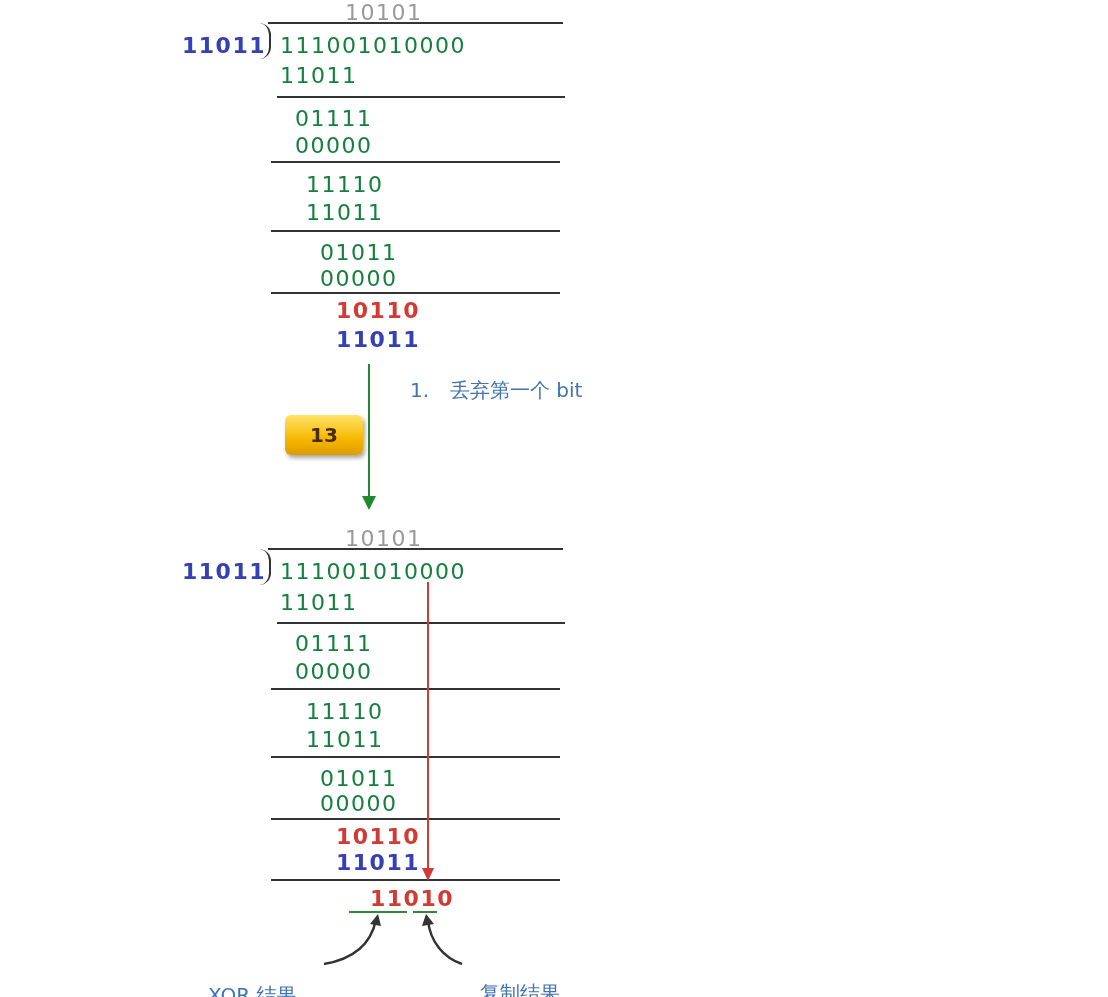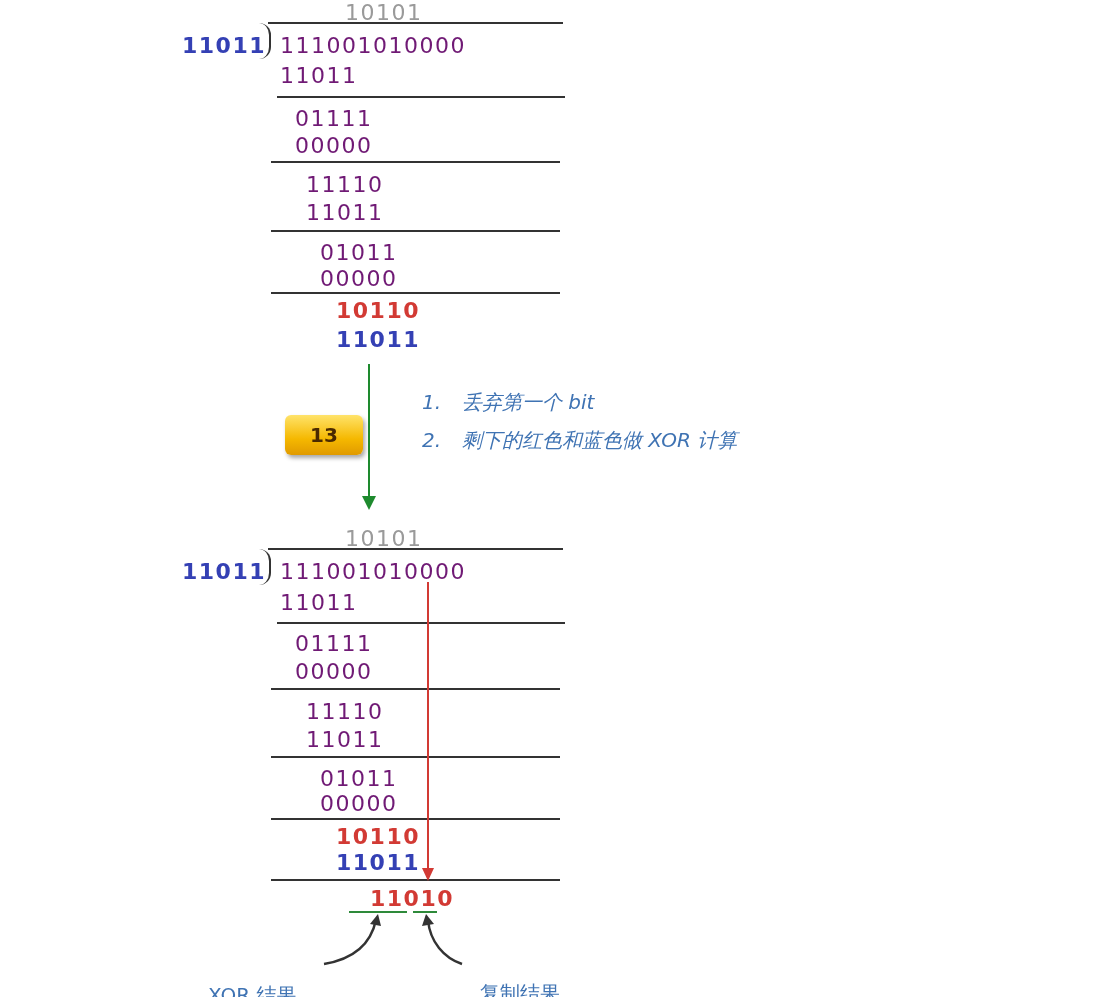--- a/index.html
+++ b/index.html
@@ -1,19 +1,19 @@
 <!DOCTYPE html>
 <html><head>
 <meta charset="utf-8">
 <style>
   html, body { margin: 0; padding: 0; background: #ffffff; }
   body { width: 1108px; height: 997px; position: relative; overflow: hidden;
          font-family: "DejaVu Sans", sans-serif; }
   .abs { position: absolute; }
-  .num { font-family: "DejaVu Sans", sans-serif; font-size: 22px; letter-spacing: 1.5px; color: #701a75; line-height: 1; }
+  .num { font-family: "DejaVu Sans", sans-serif; font-size: 22px; letter-spacing: 1.5px; color: #15803d; line-height: 1; }
   .quot { color: #9a9a9a; text-align: center; }
   .divisor { color: #3440b4; font-weight: bold; }
   .red { color: #d23a34; font-weight: bold; }
   .blue { color: #3440b4; font-weight: bold; }
   .rule { position: absolute; height: 2px; background: #333; }
   .bracket { position: absolute; width: 10px; border-right: 2px solid #333; border-radius: 0 12px 12px 0; }
   .steps { font-size: 20px; color: #3f73b3; line-height: 38px; }
   .steps li { list-style: none; }
   .steps .n { display: inline-block; width: 40px; }
   .badge { position: absolute; left: 285px; top: 415px; width: 78px; height: 40px;
@@ -45,23 +45,22 @@
   <div class="rule" style="left:271px;top:292px;width:289px;"></div>
   <div class="abs num red" style="left:336px;top:300px;">10110</div>
   <div class="abs num blue" style="left:336px;top:329px;">11011</div>
 </div>
 
 <svg class="abs" style="left:358px;top:364px;" width="24" height="150">
   <line x1="11" y1="0" x2="11" y2="134" stroke="#1e8a2e" stroke-width="2"></line>
   <polygon points="4,132 18,132 11,146" fill="#1e8a2e"></polygon>
 </svg>
 <div class="badge">13</div>
-<ul class="abs steps" style="left:410px;top:371px;margin:12px;padding:0;font-style:italic;">
+<ul class="abs steps" style="left:410px;top:371px;margin:0;padding:0;">
   <li><span class="n">1.</span><span>丢弃第一个 bit</span></li>
-  <li><span class="n">2.</span><span>剩下的红色和蓝色做 XOR 计算</span></li>
 </ul>
 
 <div>
   <div class="abs num quot" style="left:345px;top:528px;">10101</div>
   <div class="rule" style="left:268px;top:548px;width:295px;"></div>
   <div class="abs num divisor" style="left:182px;top:561px;">11011</div>
   <div class="bracket" style="left:259px;top:549px;height:36px;"></div>
   <div class="abs num" style="left:280px;top:561px;">111001010000</div>
   <div class="abs num" style="left:280px;top:592px;">11011</div>
   <div class="rule" style="left:277px;top:622px;width:288px;"></div>

